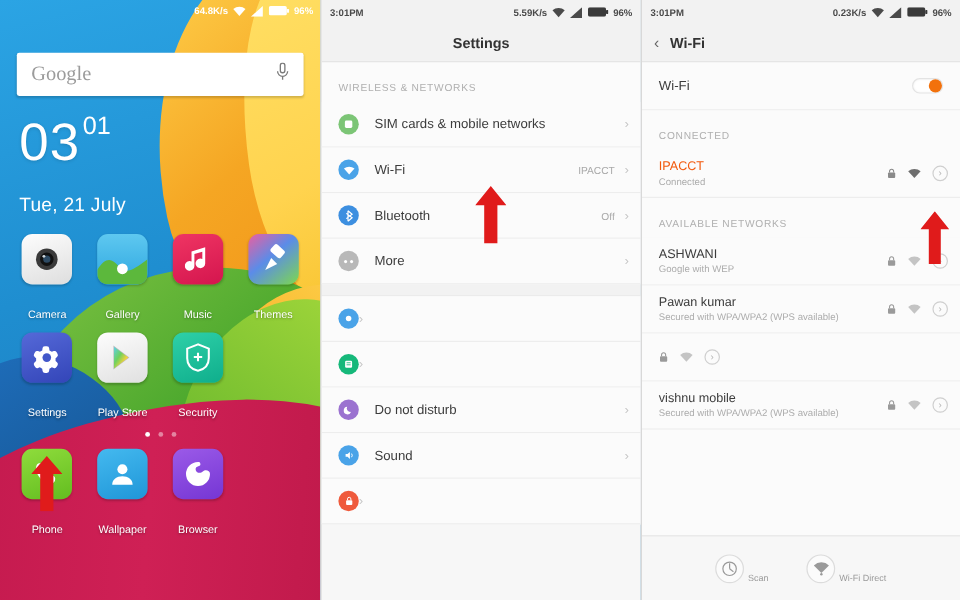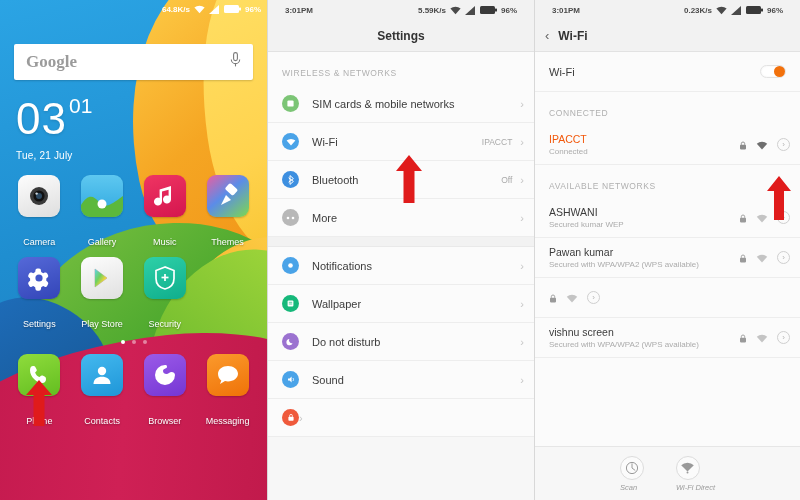--- a/index.html
+++ b/index.html
@@ -71,35 +71,35 @@
   .sb-ico { display:inline-flex; align-items:center; }
 
   .searchbar {
     position: relative; z-index: 5; margin: 26px 14px 0 14px;
     height: 36px; background: #fff; border-radius: 2px;
     display: flex; align-items: center; padding: 0 12px;
     box-shadow: 0 1px 2px rgba(0,0,0,.18);
   }
   .searchbar .g-text {
     font-family: "Liberation Serif", serif;
-    font-size: 17px; color: #9b9b9b; flex: 1; font-weight: bold;
+    font-size: 17px; color: #9b9b9b; flex: 1;
   }
   .clock {
     position: relative; z-index:5; margin: 14px 0 0 16px; color:#fff;
   }
   .clock-main { display:flex; align-items:flex-start; }
   .clock-hh {
     font-size: 44px; line-height: 50px; font-weight: 300;
     letter-spacing: 1px; text-shadow: 0 1px 3px rgba(0,0,0,.15);
   }
   .clock-mm {
     font-size: 21px; line-height: 22px; font-weight: 300; margin-left: 2px;
     margin-top: 1px;
   }
-  .clock-date { font-size: 10px; margin-top: 6px; letter-spacing:.2px; }
+  .clock-date { font-size: 16px; margin-top: 19px; letter-spacing:.2px; }
 
   .apps-grid {
     position: relative; z-index: 5;
     margin-top: 14px; padding: 0 8px;
     display: grid; grid-template-columns: repeat(4,1fr); row-gap: 10px;
   }
   .app { display:flex; flex-direction:column; align-items:center; }
   .app-ico {
     width: 42px; height: 42px; border-radius: 9px;
     display:flex; align-items:center; justify-content:center;
@@ -125,21 +125,21 @@
     width: 26px; height: 46px;
   }
 
   
   .panel-settings {
     position:relative; width: 267px; height:500px;
     background:#f7f7f7; border-left:1px solid #d8d8d8; overflow:hidden;
   }
   .sb-dark {
     height: 20px; display:flex; align-items:center;
-    justify-content:space-between; padding: 0 17px;
+    justify-content:space-between; padding: 0 7px;
     background:#f2f2f2; color:#4a4a4a; font-size:8px; font-weight:bold;
   }
   .sb-right { display:flex; align-items:center; gap:4px; }
   .title-bar {
     height: 32px; background:#f2f2f2; display:flex;
     align-items:center; justify-content:center;
     border-bottom: 1px solid #e2e2e2;
   }
   .title-bar .t { font-size: 12px; font-weight: bold; color:#333; }
   .section-head {
@@ -201,21 +201,21 @@
   .arrow-circle {
     width:13px; height:13px; border-radius:50%;
     border:1px solid #cfcfcf; display:flex; align-items:center;
     justify-content:center; color:#b5b5b5; font-size:8px;
   }
   .bottom-bar {
     position:absolute; bottom:0; left:0; right:0; height:54px;
     background:#f7f7f7; border-top:1px solid #e6e6e6;
     display:flex; align-items:center; justify-content:center; gap:32px;
   }
-  .bb-item { display:flex; flex-direction:column; align-items:flex-start; gap:3px;font-style:italic; }
+  .bb-item { display:flex; flex-direction:row; align-items:flex-end; gap:3px; }
   .bb-circle {
     width:24px; height:24px; border-radius:50%; border:1px solid #dcdcdc;
     display:flex; align-items:center; justify-content:center; background:#fbfbfb;
   }
   .bb-label { font-size:7.5px; color:#9a9a9a; }
   .arrow-wifi { position:absolute; z-index:9; left:232px; top:176px; width:24px; height:44px; }
 </style>
 </head>
 <body>
 
@@ -366,37 +366,29 @@
         </div>
         <div class="app-label">Phone</div>
       </div>
       <div class="app">
         <div class="app-ico" style="background:linear-gradient(160deg,#44b9ef,#1f96d8)">
           <svg width="22" height="22" viewBox="0 0 22 22">
               <circle cx="11" cy="7" r="4.2" fill="#fff"></circle>
               <path d="M2.5 20c0-4.8 3.8-7.2 8.5-7.2s8.5 2.4 8.5 7.2z" fill="#fff"></path>
             </svg>
         </div>
-        <div class="app-label">Contacts</div>
+        <div class="app-label">Wallpaper</div>
       </div>
       <div class="app">
         <div class="app-ico" style="background:linear-gradient(160deg,#9b5ae8,#7536d4)">
           <svg width="24" height="24" viewBox="0 0 24 24">
               <path d="M12 2a10 10 0 1 0 10 10c0-3-4-4-6-2s-6 1-6-2 4-2 4-4-1-2-2-2z" fill="#fff"></path>
             </svg>
         </div>
         <div class="app-label">Browser</div>
-      </div>
-      <div class="app">
-        <div class="app-ico" style="background:linear-gradient(160deg,#fb9a2c,#ef7208)">
-          <svg width="24" height="24" viewBox="0 0 24 24">
-              <path d="M12 3c5.5 0 10 3.4 10 7.7s-4.5 7.7-10 7.7c-1 0-2-.1-3-.4L4 21l1.3-3.6C3.2 16 2 13.5 2 10.7 2 6.4 6.5 3 12 3z" fill="#fff"></path>
-            </svg>
-        </div>
-        <div class="app-label">Messaging</div>
       </div>
     </div>
 
     <div class="arrow-home">
       <svg width="26" height="46" viewBox="0 0 26 46">
           <path d="M13 0 26 15h-7.5v31h-11V15H0z" fill="#e01b1b"></path>
         </svg>
     </div>
   </div>
 
@@ -477,32 +469,30 @@
 
     <div class="gap-block"></div>
 
     <div class="s-list">
       <div class="s-row">
         <span class="s-ico" style="background:#4aa3e8">
           <svg width="9" height="9" viewBox="0 0 9 9">
               <circle cx="4.5" cy="4.5" r="2.3" fill="#fff"></circle>
             </svg>
         </span>
-        <span class="s-label">Notifications</span>
         <span class="chev">›</span>
       </div>
       <div class="s-row">
         <span class="s-ico" style="background:#16b87a">
           <svg width="9" height="9" viewBox="0 0 9 9">
               <rect x="1.6" y="1.6" width="5.8" height="5.8" rx="1" fill="#fff"></rect>
               <line x1="2.8" y1="3.3" x2="6.2" y2="3.3" stroke="#16b87a" stroke-width=".7"></line>
               <line x1="2.8" y1="5" x2="6.2" y2="5" stroke="#16b87a" stroke-width=".7"></line>
             </svg>
         </span>
-        <span class="s-label">Wallpaper</span>
         <span class="chev">›</span>
       </div>
       <div class="s-row">
         <span class="s-ico" style="background:#9b72d0">
           <svg width="9" height="9" viewBox="0 0 9 9">
               <path d="M6.6 6.2A3 3 0 0 1 3.3 1.9a3.2 3.2 0 1 0 3.3 4.3z" fill="#fff"></path>
             </svg>
         </span>
         <span class="s-label">Do not disturb</span>
         <span class="chev">›</span>
@@ -594,21 +584,21 @@
         <span class="arrow-circle">›</span>
       </span>
     </div>
 
     <div class="section-head">AVAILABLE NETWORKS</div>
 
     <div>
       <div class="net-row">
         <span class="net-texts">
           <span class="net-name" style="display:block">ASHWANI</span>
-          <span class="net-sub" style="display:block">Secured kumar WEP</span>
+          <span class="net-sub" style="display:block">Google with WEP</span>
         </span>
         <span class="net-icons">
           <span><svg width="8" height="9" viewBox="0 0 8 9">
                 <rect x="1" y="3.8" width="6" height="4.6" rx=".8" fill="#9a9a9a"></rect>
                 <path d="M2.3 3.8V2.7a1.7 1.7 0 0 1 3.4 0v1.1" stroke="#9a9a9a" stroke-width=".9" fill="none"></path>
               </svg></span>
           <span><svg width="12" height="9" viewBox="0 0 12 9">
                 <path d="M6 8.4 0.8 2.8a7.8 7.8 0 0 1 10.4 0z" fill="#c4c4c4"></path>
               </svg></span>
           <span class="arrow-circle">›</span>
@@ -637,21 +627,21 @@
                 <path d="M2.3 3.8V2.7a1.7 1.7 0 0 1 3.4 0v1.1" stroke="#9a9a9a" stroke-width=".9" fill="none"></path>
               </svg></span>
           <span><svg width="12" height="9" viewBox="0 0 12 9">
                 <path d="M6 8.4 0.8 2.8a7.8 7.8 0 0 1 10.4 0z" fill="#c4c4c4"></path>
               </svg></span>
           <span class="arrow-circle">›</span>
         </span>
       </div>
       <div class="net-row">
         <span class="net-texts">
-          <span class="net-name" style="display:block">vishnu screen</span>
+          <span class="net-name" style="display:block">vishnu mobile</span>
           <span class="net-sub" style="display:block;max-width:150px">Secured with WPA/WPA2 (WPS available)</span>
         </span>
         <span class="net-icons">
           <span><svg width="8" height="9" viewBox="0 0 8 9">
                 <rect x="1" y="3.8" width="6" height="4.6" rx=".8" fill="#9a9a9a"></rect>
                 <path d="M2.3 3.8V2.7a1.7 1.7 0 0 1 3.4 0v1.1" stroke="#9a9a9a" stroke-width=".9" fill="none"></path>
               </svg></span>
           <span><svg width="12" height="9" viewBox="0 0 12 9">
                 <path d="M6 8.4 0.8 2.8a7.8 7.8 0 0 1 10.4 0z" fill="#c4c4c4"></path>
               </svg></span>

